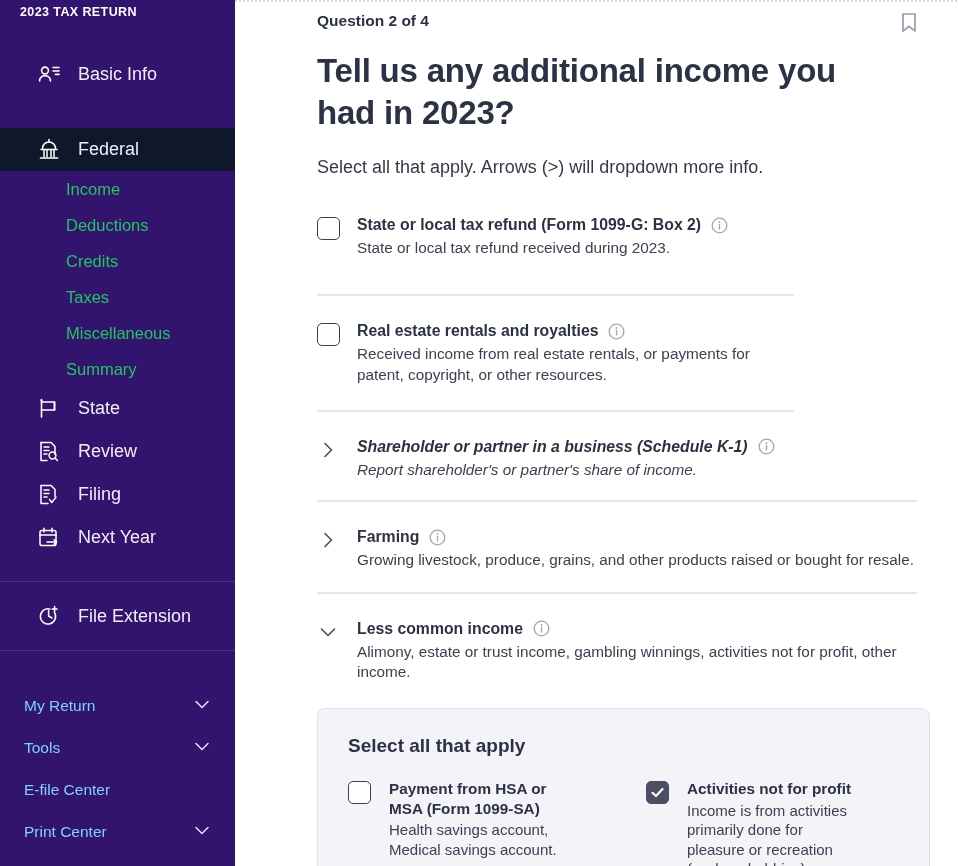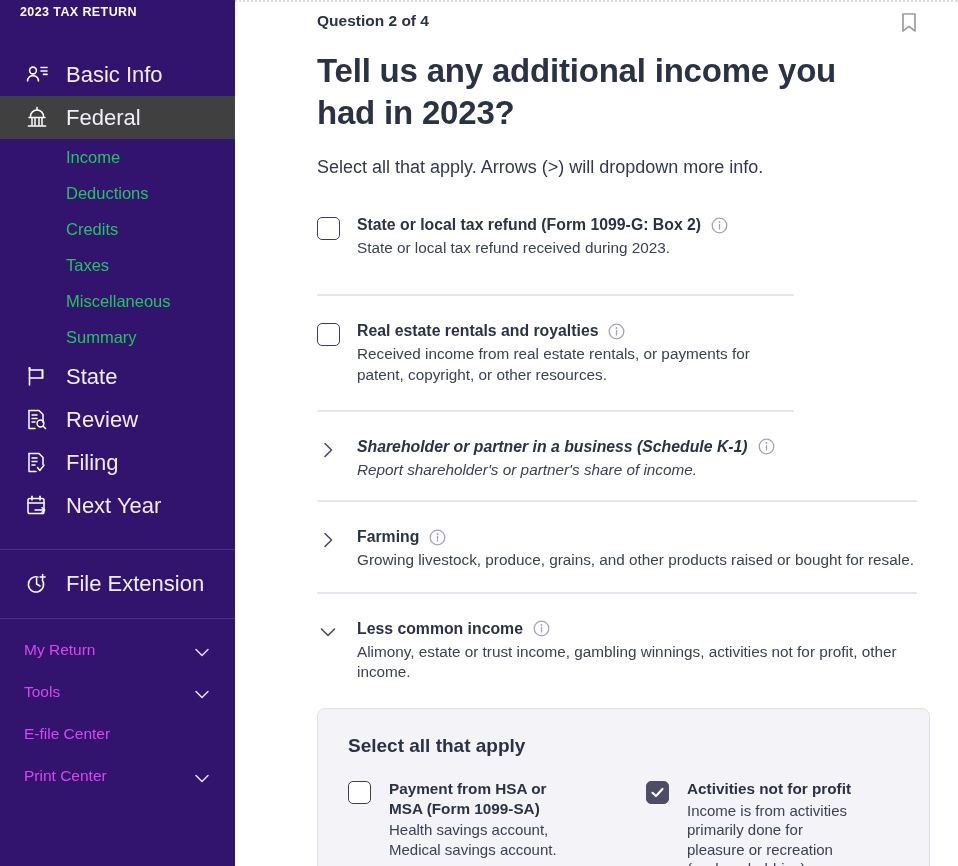--- a/index.html
+++ b/index.html
@@ -20,47 +20,47 @@
     position: relative;
     overflow: hidden;
   }
   .sidebar-title {
     font-size: 12.5px; font-weight: bold; letter-spacing: 0.4px;
     padding: 5px 0 0 20px; color: #ffffff;
   }
   .nav-top { margin-top: 34px; }
   .nav-item {
     display: flex; align-items: center;
-    height: 43px; padding-left: 24px;
-    font-size: 22px; color: #f2eef9;
+    height: 43px; padding-left: 36px;
+    font-size: 18px; color: #f2eef9;
     cursor: pointer;
   }
-  .nav-item.active { background: #404040; }
+  .nav-item.active { background: #0f172a; margin-top: 32px; }
   .nav-icon {
     width: 26px; height: 26px; margin-right: 16px;
     flex: 0 0 26px;
     display: flex; align-items: center; justify-content: center;
   }
   .nav-icon svg { display: block; }
   .nav-label { white-space: nowrap; }
 
   .subnav-item {
     display: flex; align-items: center;
     height: 36px; padding-left: 66px;
     font-size: 16.5px; color: #22c55e;
     cursor: pointer;
   }
 
   .sb-divider { height: 1px; background: #4d2f8a; margin: 8px 0; }
 
   .nav-bottom-list { padding-top: 14px; }
   .nav-row {
-    display: flex; align-items: flex-start; justify-content: space-between;
+    display: flex; align-items: flex-end; justify-content: space-between;
     height: 42px; padding: 0 22px 0 24px;
-    font-size: 15.5px; color: #d946ef; cursor: pointer;
+    font-size: 15.5px; color: #7dd3fc; cursor: pointer;
   }
   .chev-down { width: 22px; height: 22px; flex: 0 0 22px; }
 
   
   .scroll-gutter {
     position: absolute; left: 235px; top: 0;
     width: 13px; height: 866px;
     background: #ffffff;
   }
   .scroll-thumb {

